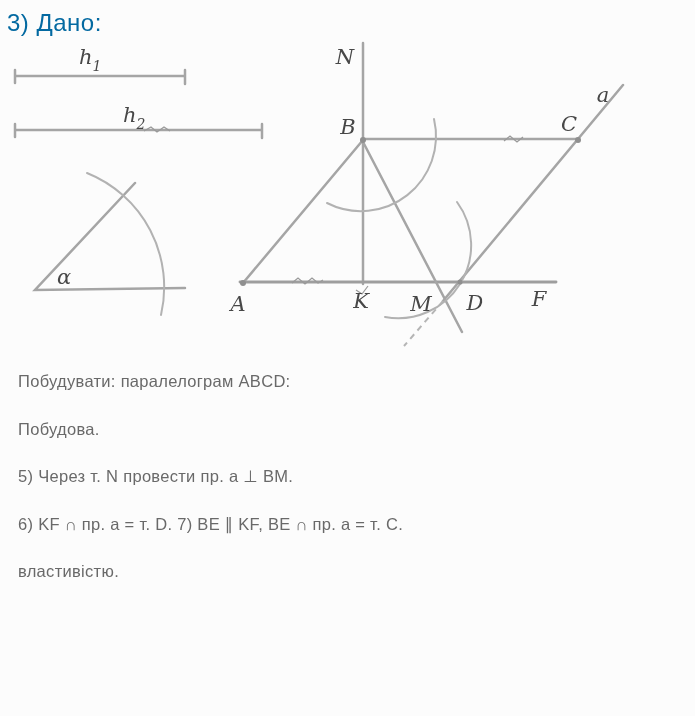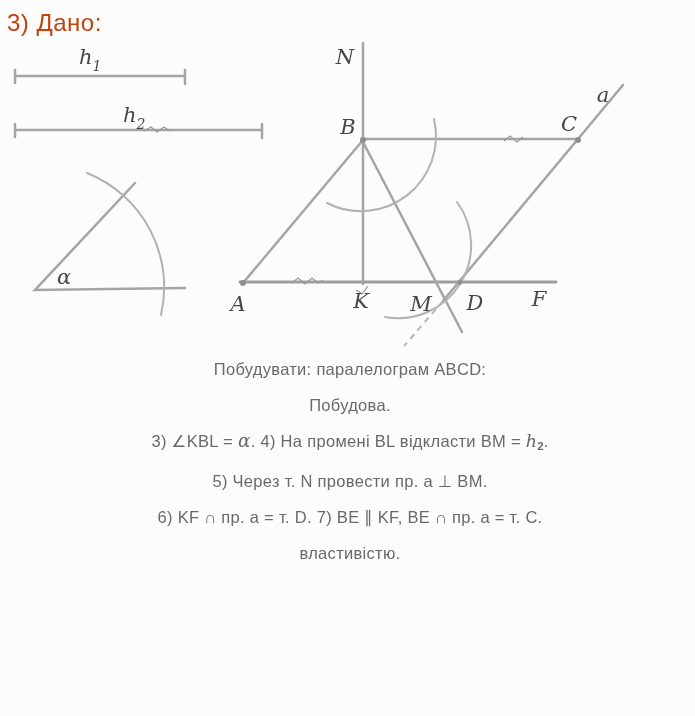--- a/index.html
+++ b/index.html
@@ -3,27 +3,27 @@
 <meta charset="utf-8">
 <style>
   html,body { margin:0; padding:0; background:#ffffff; }
   .canvas {
     position:relative; width:695px; height:716px;
     background:#fcfcfc; overflow:hidden;
     font-family:"Liberation Sans","DejaVu Sans",sans-serif;
   }
   .heading {
     position:absolute; left:7px; top:9px;
-    font-size:24px; color:#c2410c; letter-spacing:0.5px;
+    font-size:24px; color:#0369a1; letter-spacing:0.5px;
   }
   .solution {
     position:absolute; left:6px; top:352px; width:688px;
     color:#696969; font-size:16.5px; line-height:35.6px; letter-spacing:0.3px;
   }
-  .sol-line { margin:0; white-space:nowrap;text-align:center; }
+  .sol-line { margin:12px; white-space:nowrap; }
   .seg-var   { font-family:"DejaVu Serif",serif; font-style:italic; font-size:1.05em; }
   .seg-sub   { font-weight:700; font-size:0.7em; vertical-align:-0.22em; letter-spacing:0; }
   .seg-alpha { font-family:"DejaVu Serif",serif; font-style:italic; font-size:1.12em; }
   svg.diagram { position:absolute; left:0; top:0; }
   svg.diagram text {
     font-family:"DejaVu Serif",serif; font-style:italic; fill:#474747; font-size:21px;
   }
   svg.diagram .stroke  { stroke:#a5a5a5; stroke-width:2.5; fill:none; stroke-linecap:round; }
   svg.diagram .base    { stroke:#9e9e9e; stroke-width:2.9; fill:none; stroke-linecap:round; }
   svg.diagram .arc     { stroke:#b2b2b2; stroke-width:2; fill:none; stroke-linecap:round; }
@@ -82,19 +82,18 @@
     <text x="238" y="311" text-anchor="middle">A</text>
     <text x="361" y="308" text-anchor="middle">K</text>
     <text x="421" y="311" text-anchor="middle">M</text>
     <text x="475" y="310" text-anchor="middle">D</text>
     <text x="539" y="306" text-anchor="middle">F</text>
   </svg>
 
   <div class="solution">
     <p class="sol-line"><span>Побудувати: паралелограм ABCD:</span></p>
     <p class="sol-line"><span>Побудова.</span></p>
-    <p class="sol-line"><span>3) ∠KBL = </span><span class="seg-alpha">α</span><span>. 4) На промені BL відкласти BM = </span><span class="seg-var">h</span><span class="seg-sub">2</span><span>.</span></p>
     <p class="sol-line"><span>5) Через т. N провести пр. a ⊥ BM.</span></p>
     <p class="sol-line"><span>6) KF ∩ пр. a = т. D. 7) BE ∥ KF, BE ∩ пр. a = т. C.</span></p>
     <p class="sol-line"><span>властивістю.</span></p>
   </div>
 
 </div>
 
 </body></html>

